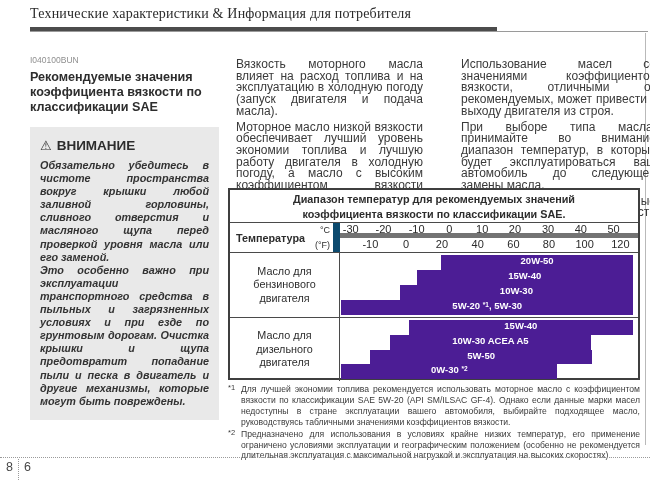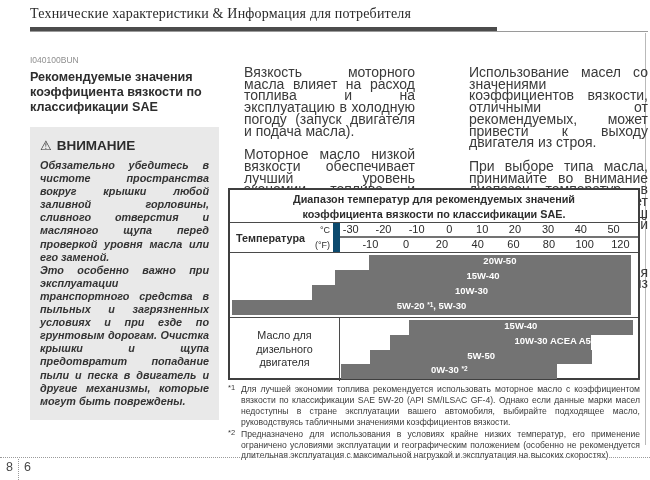--- a/index.html
+++ b/index.html
@@ -11,21 +11,21 @@
                 font-size:14px;color:#2b2b2b;letter-spacing:.2px;white-space:nowrap;}
   .bar-thick{position:absolute;left:30px;top:27px;width:467px;height:5px;background:#4c4c4c;}
   .bar-thin{position:absolute;left:30px;top:31px;width:618px;height:1px;background:#9a9a9a;}
   .edge-line{position:absolute;left:645px;top:33px;width:1px;height:412px;background:#b9b9b9;}
 
   
   .col{position:absolute;top:55px;}
   .col1{left:30px;width:189px;}
   .col2{left:232px;width:195px;}
   .col3{left:457px;width:203px;}
-  .col p{margin:12px;font-size:14px;line-height:11.7px;text-align:justify;color:#3a3a3a;}
+  .col p{margin:4px;font-size:12px;line-height:11.7px;text-align:justify;color:#3a3a3a;}
 
   .code{font-size:8.5px;color:#8f8f8f;margin:0 0 5px 0;}
   .sec-title{font-size:12.6px;font-weight:bold;color:#2d2d2d;line-height:15px;margin:4px 0 12px 0;}
 
   .warnbox{background:#e9e9e9;padding:9px 10px 12px 10px;box-sizing:border-box;width:189px;}
   .warnhead{display:flex;align-items:center;gap:5px;font-size:13.5px;font-weight:bold;
             color:#2d2d2d;margin:2px 0 6px 0;}
   .warnicon{font-size:13px;font-weight:normal;line-height:13px;}
   .warnbody p{margin:0;font-weight:bold;font-style:italic;font-size:10.8px;line-height:13.1px;
               text-align:justify;color:#333;}
@@ -36,31 +36,31 @@
   .t-title{height:33px;border-bottom:1px solid #4a4a4a;box-sizing:border-box;
            font-weight:bold;font-size:10.8px;line-height:14.5px;text-align:center;
            color:#2d2d2d;padding:2px 26px 0 26px;}
   .t-scale{height:30px;border-bottom:1px solid #4a4a4a;box-sizing:border-box;display:flex;}
   .t-left{width:110px;border-right:7px solid #0c4a6e;box-sizing:border-box;display:flex;
           align-items:center;padding:0 3px 0 6px;}
   .temp-label{flex:1;font-weight:bold;font-size:10.8px;color:#2d2d2d;}
   .units{display:flex;flex-direction:column;text-align:right;font-size:9px;line-height:14.5px;color:#2d2d2d;}
   .t-scale-right{flex:1;display:flex;flex-direction:column;}
   .tickrow{position:relative;height:14.5px;}
-  .tickrow-c{border-bottom:2px solid #737373;box-sizing:border-box;}
+  .tickrow-c{border-bottom:5px solid #737373;box-sizing:border-box;}
   .tick{position:absolute;transform:translateX(-50%);font-size:11px;line-height:13.5px;
         color:#2b2b2b;white-space:nowrap;top:0;}
 
   .t-group{height:64px;display:flex;box-sizing:border-box;}
   .t-group + .t-group{border-top:1px solid #4a4a4a;}
   .g-label{width:110px;border-right:1px solid #4a4a4a;box-sizing:border-box;display:flex;
            align-items:center;justify-content:center;text-align:center;font-size:10.8px;
            line-height:13.5px;color:#2d2d2d;padding:0 13px;}
   .g-bars{flex:1;display:flex;flex-direction:column;justify-content:space-evenly;padding:2px 0;}
-  .bar{height:26px;background:#737373;color:#ffffff;font-weight:bold;font-size:9.5px;
+  .bar{height:26px;background:#4c1d95;color:#ffffff;font-weight:bold;font-size:9.5px;
        line-height:12px;text-align:center;white-space:nowrap;}
   .bar sup{font-size:6.5px;vertical-align:top;position:relative;top:-1px;font-weight:bold;}
 
   
   .footnotes{position:absolute;left:228px;top:384px;width:412px;}
   .footnote{position:relative;padding-left:13px;font-size:8.6px;line-height:10.9px;
             text-align:justify;color:#3a3a3a;margin:0 0 1px 0;}
   .fn-marker{position:absolute;left:0;top:-1px;font-size:7.5px;}
 
   
@@ -136,32 +136,33 @@
             <span class="tick" style="left: 46.2%;">40</span>
             <span class="tick" style="left: 58.2%;">60</span>
             <span class="tick" style="left: 70.1%;">80</span>
             <span class="tick" style="left: 82.1%;">100</span>
             <span class="tick" style="left: 94.1%;">120</span>
           </div>
       </div>
     </div>
     <div id="groups">
         <div class="t-group">
+          <div class="g-label">Масло для бензинового двигателя</div>
           <div class="g-bars">
             <div class="bar" style="margin-left: 34%; width: 64.3%;"><span>20W-50</span></div>
             <div class="bar" style="margin-left: 25.7%; width: 72.6%;"><span>15W-40</span></div>
             <div class="bar" style="margin-left: 20.1%; width: 78.2%;"><span>10W-30</span></div>
             <div class="bar" style="margin-left: 0.5%; width: 97.8%;"><span>5W-20 </span><sup>*1</sup><span>, 5W-30</span></div>
           </div>
         </div>
         <div class="t-group">
           <div class="g-label">Масло для дизельного двигателя</div>
           <div class="g-bars">
             <div class="bar" style="margin-left: 23.1%; width: 75.2%;"><span>15W-40</span></div>
-            <div class="bar" style="margin-left: 16.8%; width: 67.4%; text-align: right;"><span>10W-30 ACEA A5</span></div>
+            <div class="bar" style="margin-left: 16.8%; width: 67.4%;"><span>10W-30 ACEA A5</span></div>
             <div class="bar" style="margin-left: 10.2%; width: 74.3%;"><span>5W-50</span></div>
             <div class="bar" style="margin-left: 0.5%; width: 72.4%;"><span>0W-30 </span><sup>*2</sup></div>
           </div>
         </div>
       </div>
   </div>
 
   <div class="footnotes" id="footnotes">
       <div class="footnote"><span class="fn-marker">*1</span><span>Для лучшей экономии топлива рекомендуется использовать моторное масло с коэффициентом вязкости по классификации SAE 5W-20 (API SM/ILSAC GF-4). Однако если данные марки масел недоступны в стране эксплуатации вашего автомобиля, выбирайте подходящее масло, руководствуясь табличными значениями коэффициентов вязкости.</span></div>
       <div class="footnote"><span class="fn-marker">*2</span><span>Предназначено для использования в условиях крайне низких температур, его применение ограничено условиями эксплуатации и географическим положением (особенно не рекомендуется длительная эксплуатация с максимальной нагрузкой и эксплуатация на высоких скоростях).</span></div>

